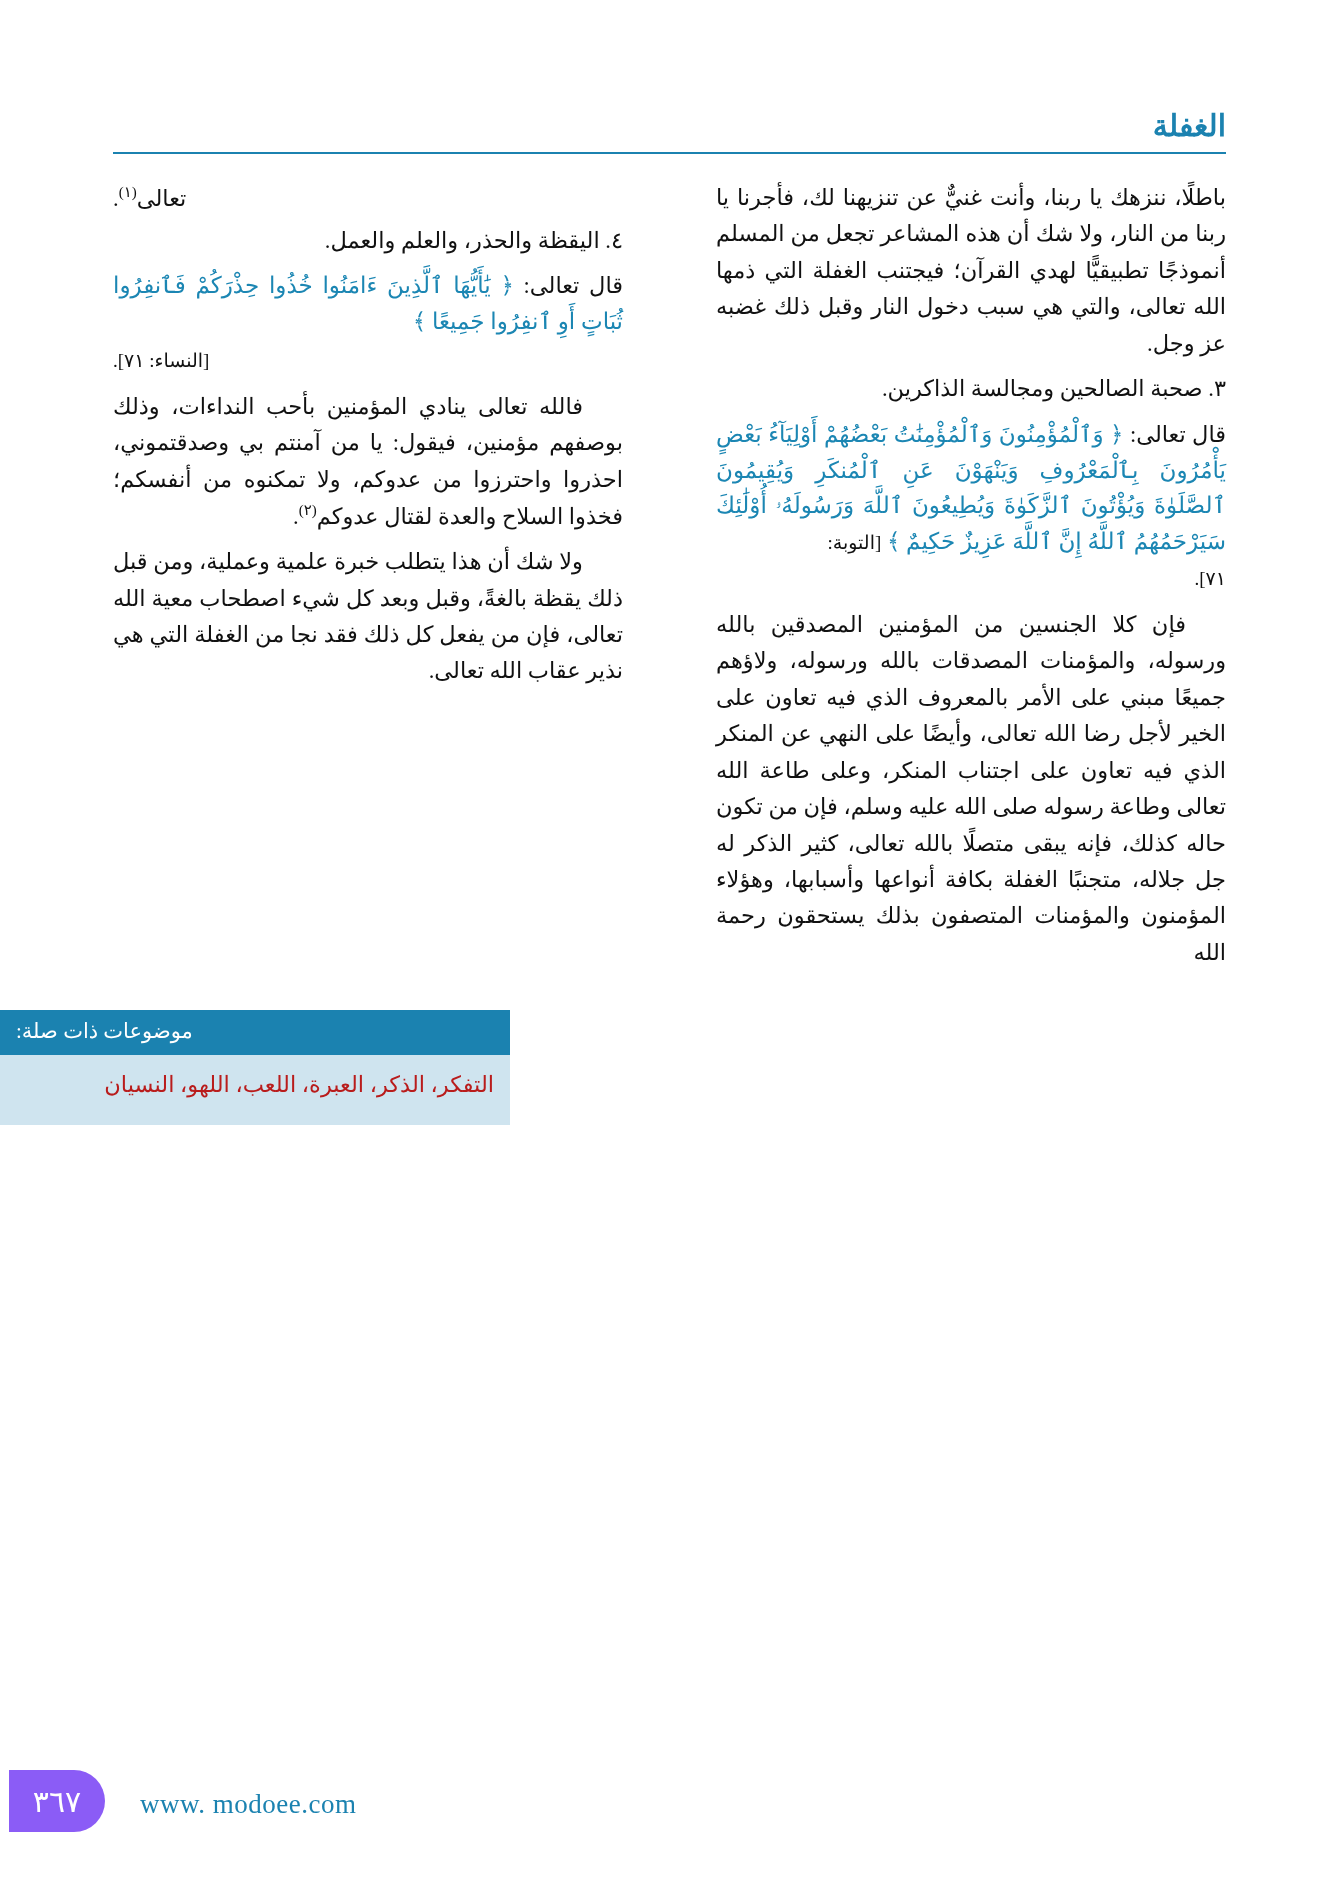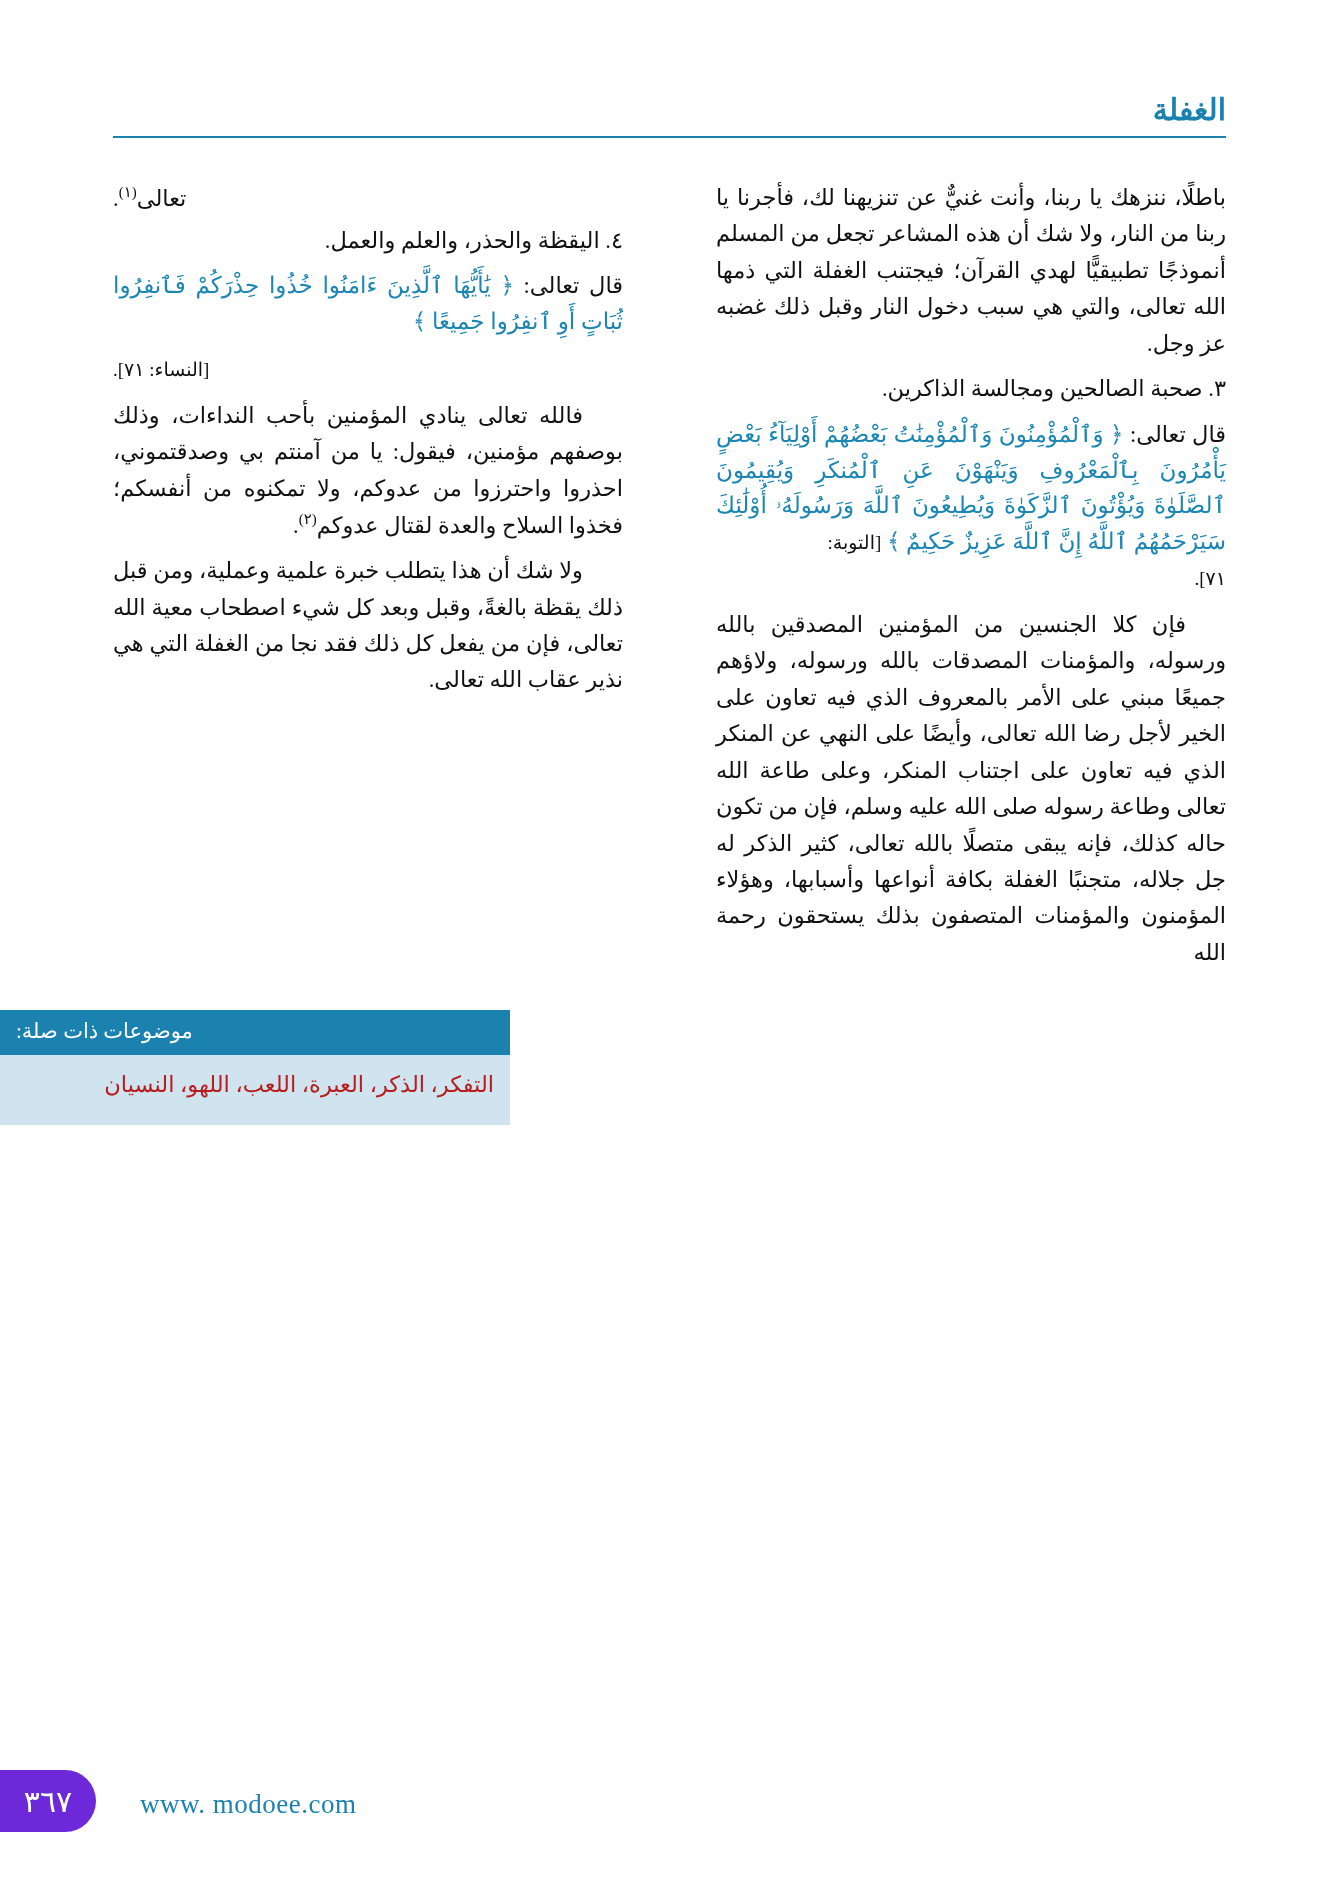--- a/index.html
+++ b/index.html
@@ -15,21 +15,21 @@
     width: 1339px;
     height: 1890px;
     background: #ffffff;
     overflow: hidden;
     box-sizing: border-box;
   }
 
   
   .header {
     position: absolute;
-    top: 92px;
+    top: 108px;
     right: 113px;
     left: 113px;
     height: 60px;
   }
   .header-title {
     position: absolute;
     right: 0;
     top: 0;
     font-size: 30px;
     color: #1b82b0;
@@ -147,25 +147,25 @@
   
   .footer {
     position: absolute;
     left: 0;
     bottom: 58px;
     width: 100%;
     height: 66px;
   }
   .page-tab {
     position: absolute;
-    left: 0;
+    left: 9px;
     bottom: 0;
     width: 96px;
     height: 62px;
-    background: #6d28d9;
+    background: #8b5cf6;
     border-top-right-radius: 31px;
     border-bottom-right-radius: 31px;
     color: #ffffff;
     font-size: 30px;
     display: flex;
     align-items: center;
     justify-content: center;
     font-family: "Liberation Serif", serif;
   }
   .site {
@@ -208,21 +208,21 @@
     </div>
 
     <div class="col col-left">
 
       <p style="text-align:left; margin-bottom:6px;">
         <span>تعالى</span><sup class="fn">(١)</sup><span>.</span>
       </p>
 
       <p class="blk num-head">٤. اليقظة والحذر، والعلم والعمل.</p>
 
-      <p class="tight" style="margin-bottom:15px;">
+      <p class="tight" style="margin-bottom:6px;">
         <span style="display:inline;">قال تعالى:</span>
         <span class="quran-inline" style="font-size:23px;">﴿ يَٰأَيُّهَا ٱلَّذِينَ ءَامَنُوا خُذُوا حِذْرَكُمْ فَٱنفِرُوا ثُبَاتٍ أَوِ ٱنفِرُوا جَمِيعًا ﴾</span>
       </p>
       <p class="ref ref-right" style="margin-bottom:12px;">[النساء: ٧١].</p>
 
       <p class="indent" style="margin-bottom:9px;">
         <span>فالله تعالى ينادي المؤمنين بأحب النداءات، وذلك بوصفهم مؤمنين، فيقول: يا من آمنتم بي وصدقتموني، احذروا واحترزوا من عدوكم، ولا تمكنوه من أنفسكم؛ فخذوا السلاح والعدة لقتال عدوكم</span><sup class="fn">(٢)</sup><span>.</span>
       </p>
 
       <p class="indent">ولا شك أن هذا يتطلب خبرة علمية وعملية، ومن قبل ذلك يقظة بالغةً، وقبل وبعد كل شيء اصطحاب معية الله تعالى، فإن من يفعل كل ذلك فقد نجا من الغفلة التي هي نذير عقاب الله تعالى.</p>

